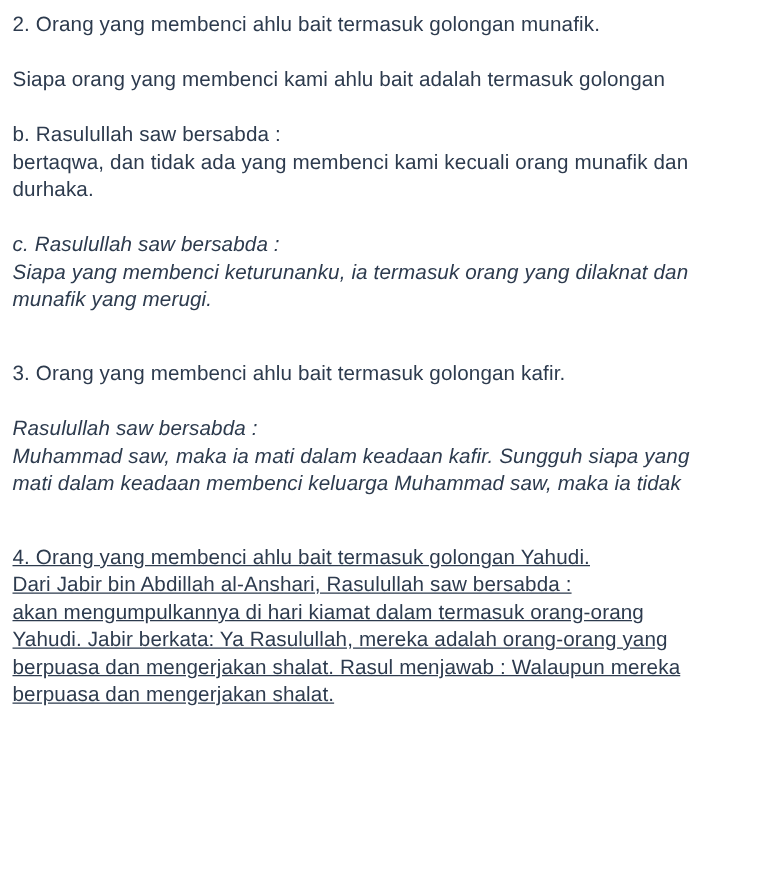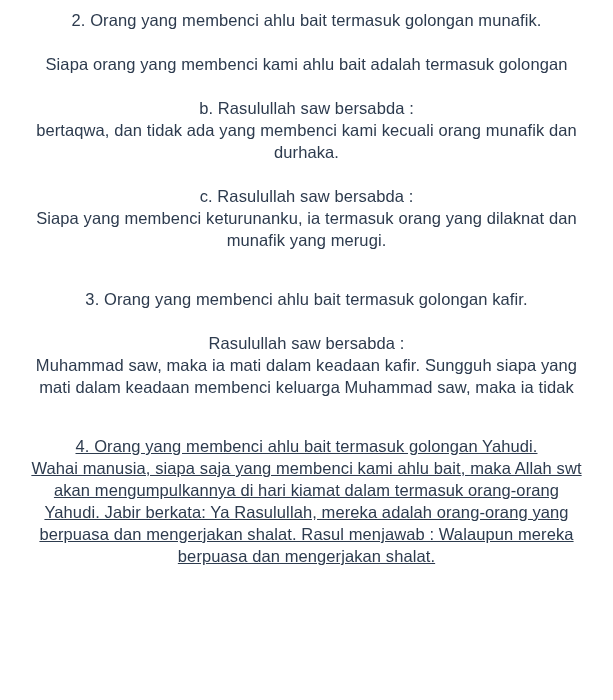--- a/index.html
+++ b/index.html
@@ -15,33 +15,33 @@
   }
   .doc {
     padding: 9px 10px 0 10px;
     color: #2d3b4e;
   }
   .para {
     margin: 0 0 22px 0;
   }
   .para.gap-lg {
     margin-bottom: 37px;
+    font-style: italic;
   }
   .para.last {
     margin-bottom: 0;
     text-decoration: underline;
   }
   .line {
     font-size: 16.5px;
     line-height: 22px;
     height: 22px;
     white-space: nowrap;
     letter-spacing: 0.1px;
     font-weight: 500;
-    text-align: center;
   }
 </style>
 </head>
 <body style="background: rgb(255, 255, 255);">
 
 <div class="doc" style="color: rgb(45, 59, 78);">
 
   <div class="para">
     <div class="line">2. Orang yang membenci ahlu bait termasuk golongan munafik.</div>
   </div>
@@ -67,20 +67,20 @@
   </div>
 
   <div class="para gap-lg">
     <div class="line">Rasulullah saw bersabda :</div>
     <div class="line">Muhammad saw, maka ia mati dalam keadaan kafir. Sungguh siapa yang</div>
     <div class="line">mati dalam keadaan membenci keluarga Muhammad saw, maka ia tidak</div>
   </div>
 
   <div class="para last">
     <div class="line">4. Orang yang membenci ahlu bait termasuk golongan Yahudi.</div>
-    <div class="line">Wahai manusia, siapa saja yang membenci kami ahlu bait, maka Allah swt</div>
+    <div class="line">Dari Jabir bin Abdillah al-Anshari, Rasulullah saw bersabda :</div>
     <div class="line">akan mengumpulkannya di hari kiamat dalam termasuk orang-orang</div>
     <div class="line">Yahudi. Jabir berkata: Ya Rasulullah, mereka adalah orang-orang yang</div>
     <div class="line">berpuasa dan mengerjakan shalat. Rasul menjawab : Walaupun mereka</div>
     <div class="line">berpuasa dan mengerjakan shalat.</div>
   </div>
 
 </div>
 
 </body></html>

